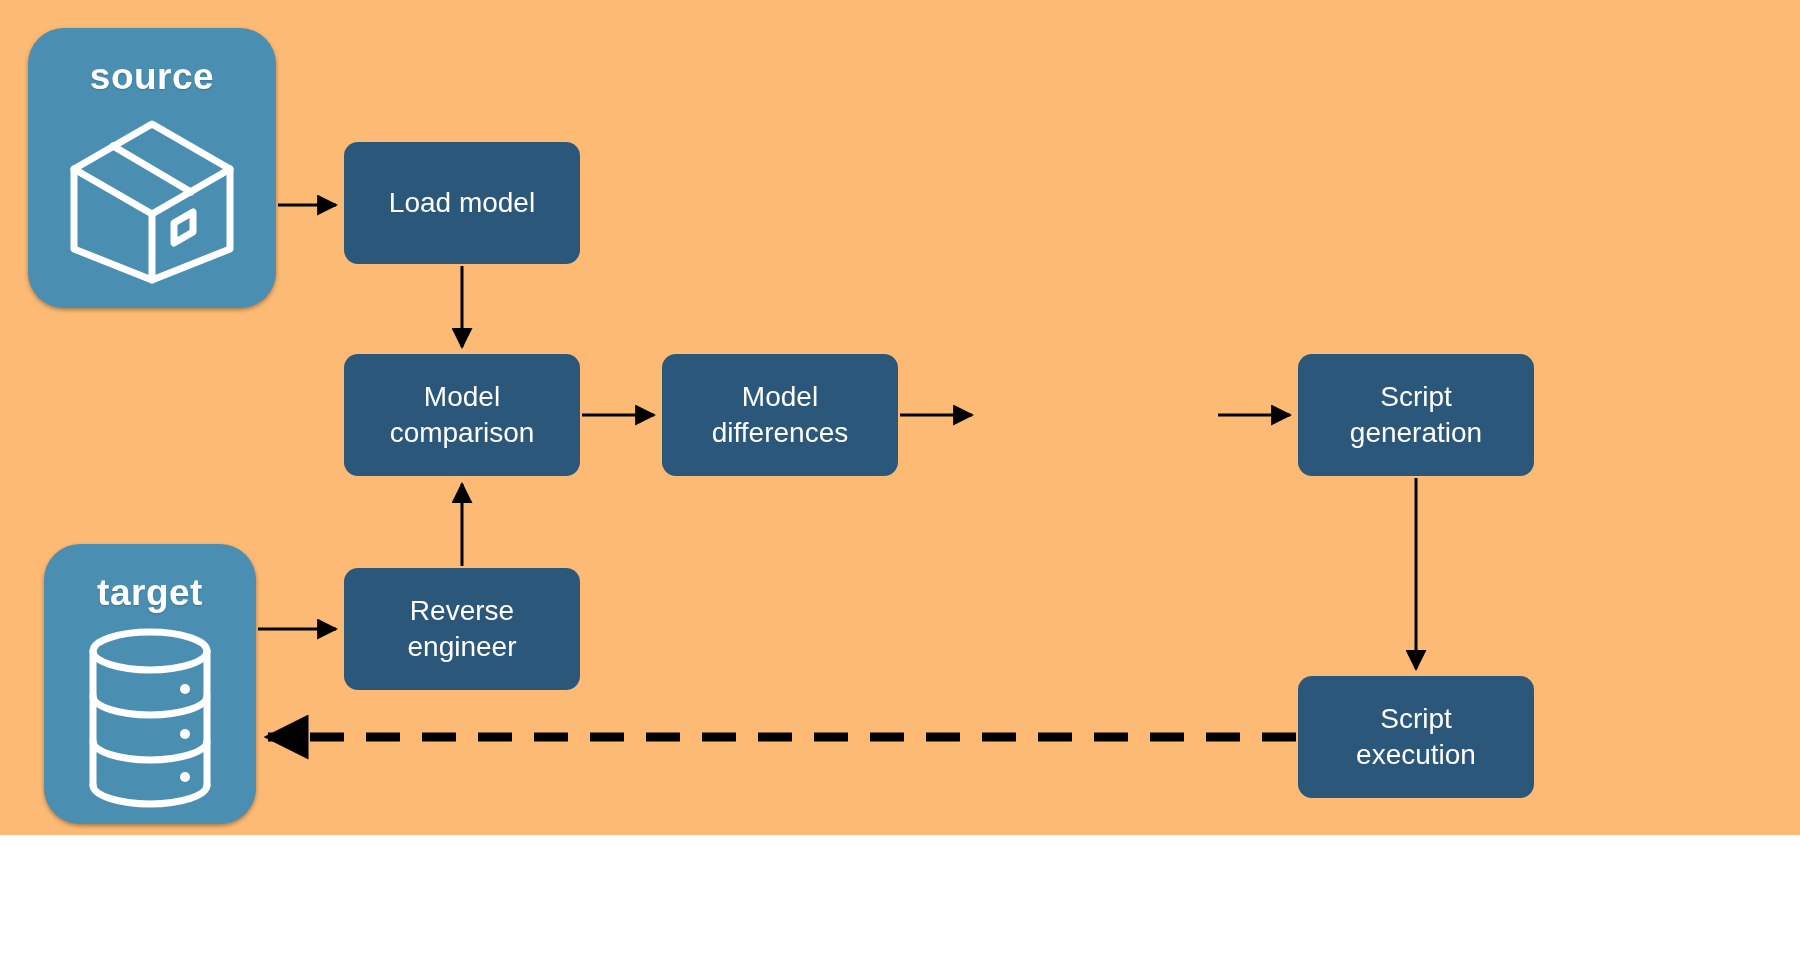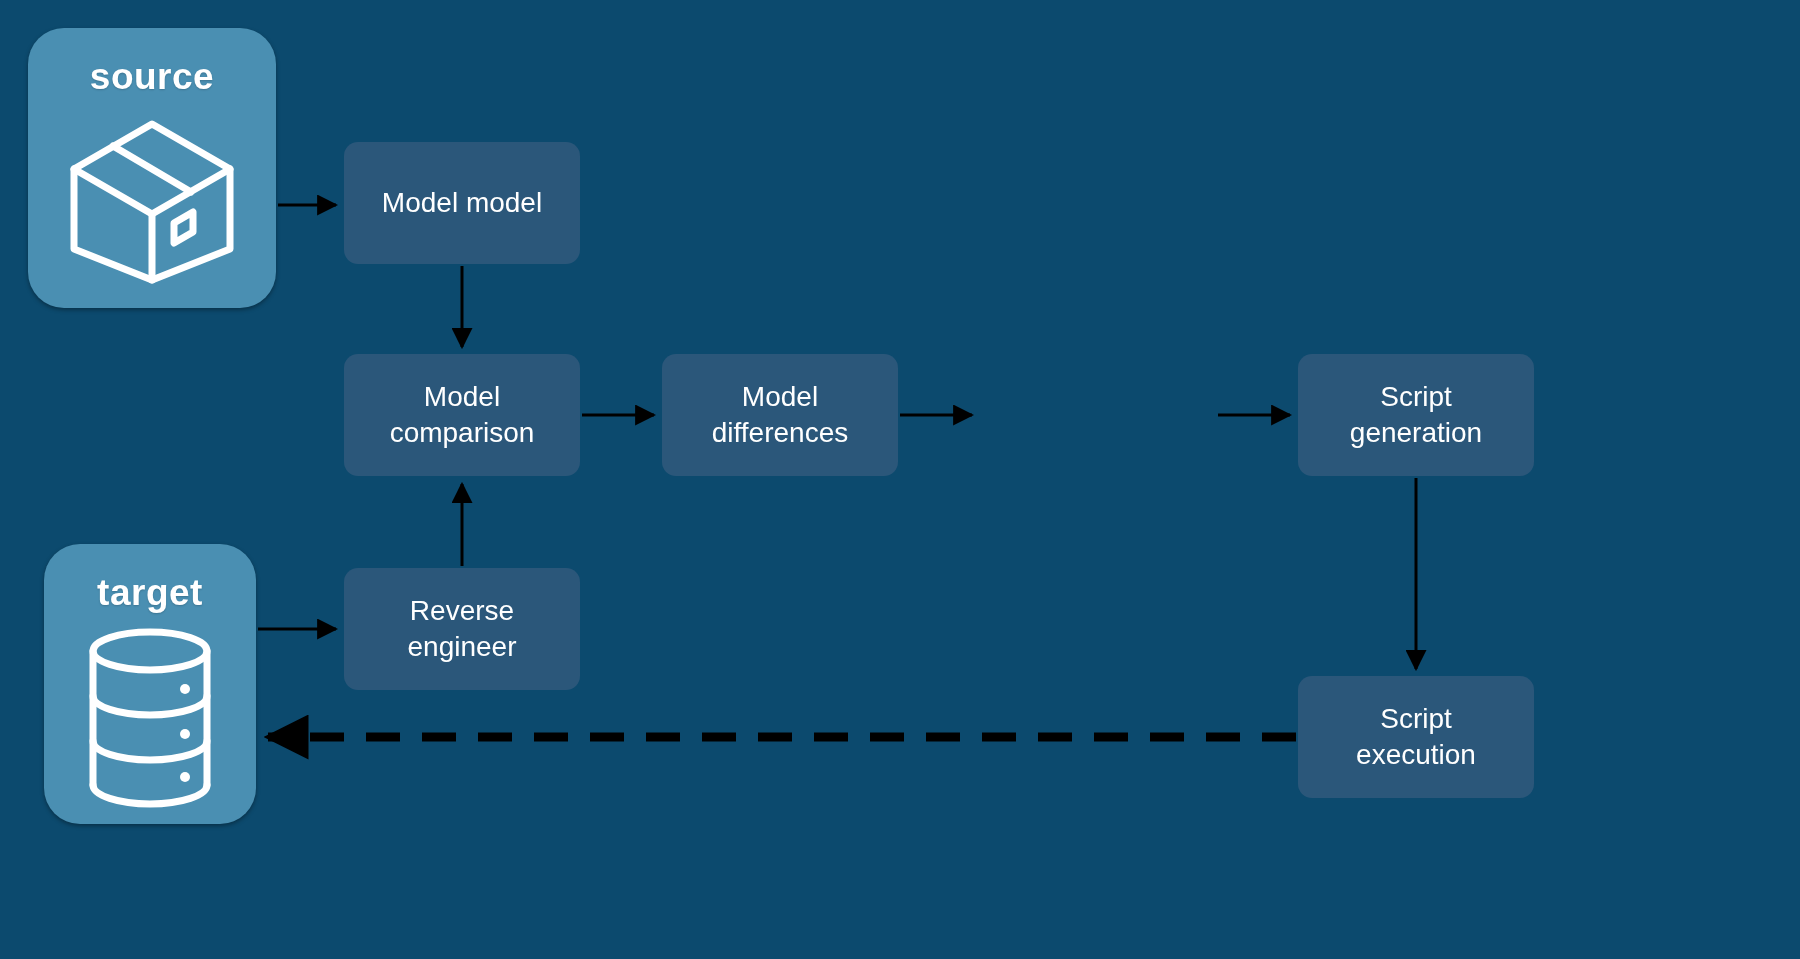--- a/index.html
+++ b/index.html
@@ -6,22 +6,22 @@
     margin: 0;
     padding: 0;
     background: #ffffff;
   }
   body {
     font-family: "Liberation Sans", sans-serif;
   }
   #canvas {
     position: relative;
     width: 1800px;
-    height: 959px;
-    background: #0c4a6e;
+    height: 835px;
+    background: #fdba74;
     overflow: hidden;
   }
   .endpoint {
     position: absolute;
     background: #4A8FB2;
     border-radius: 36px;
     box-shadow: 0 2px 4px rgba(0,0,0,0.35);
     display: flex;
     flex-direction: column;
     align-items: center;
@@ -103,21 +103,21 @@
         <path d="M18 71 a57 19 0 0 0 114 0"></path>
         <path d="M18 116 a57 19 0 0 0 114 0"></path>
         <circle cx="110" cy="64" r="5" fill="#ffffff" stroke="none"></circle>
         <circle cx="110" cy="109" r="5" fill="#ffffff" stroke="none"></circle>
         <circle cx="110" cy="152" r="5" fill="#ffffff" stroke="none"></circle>
       </svg>
     </div>
   </div>
 
   <div class="process" style="left:344px; top:142px; width:236px; height:122px;">
-    <span>Model model</span>
+    <span>Load model</span>
   </div>
 
   <div class="process" style="left:344px; top:354px; width:236px; height:122px;">
     <span>Model
 comparison</span>
   </div>
 
   <div class="process" style="left:662px; top:354px; width:236px; height:122px;">
     <span>Model
 differences</span>

